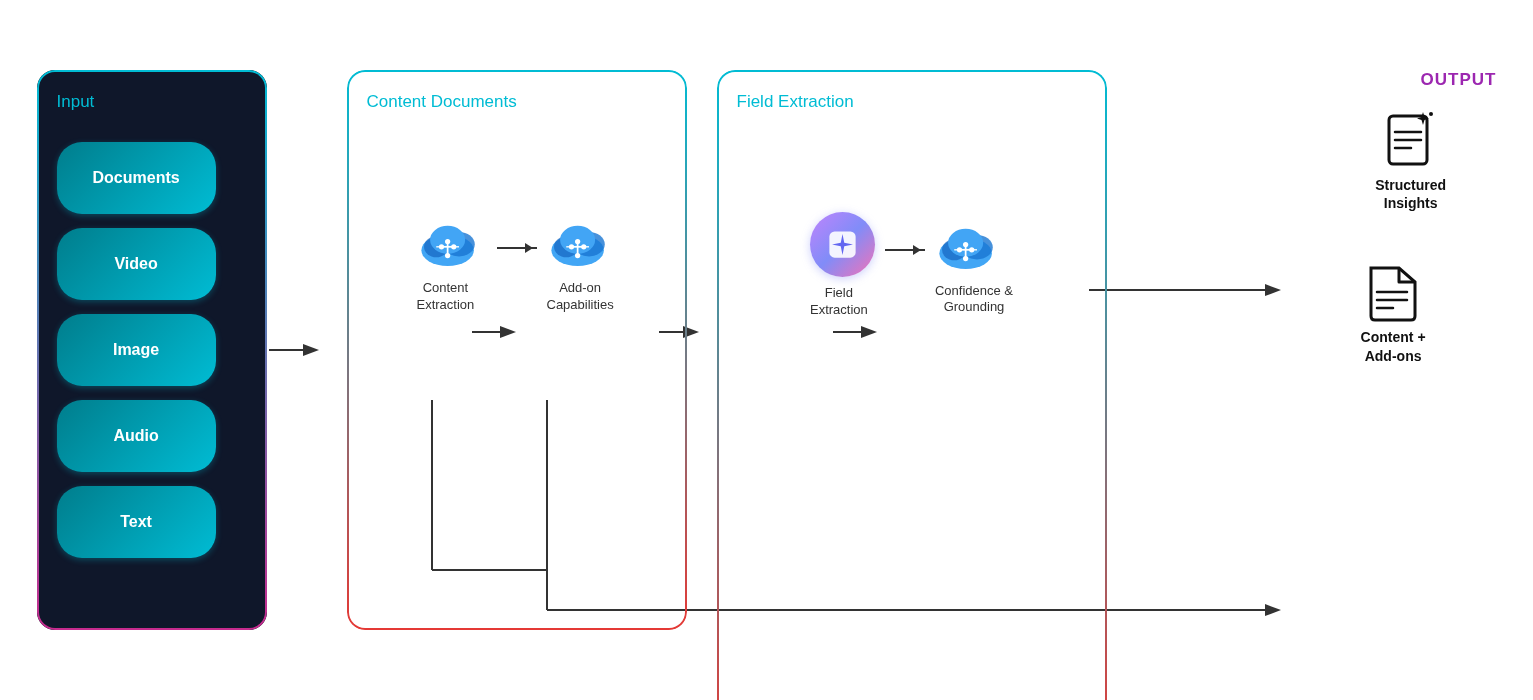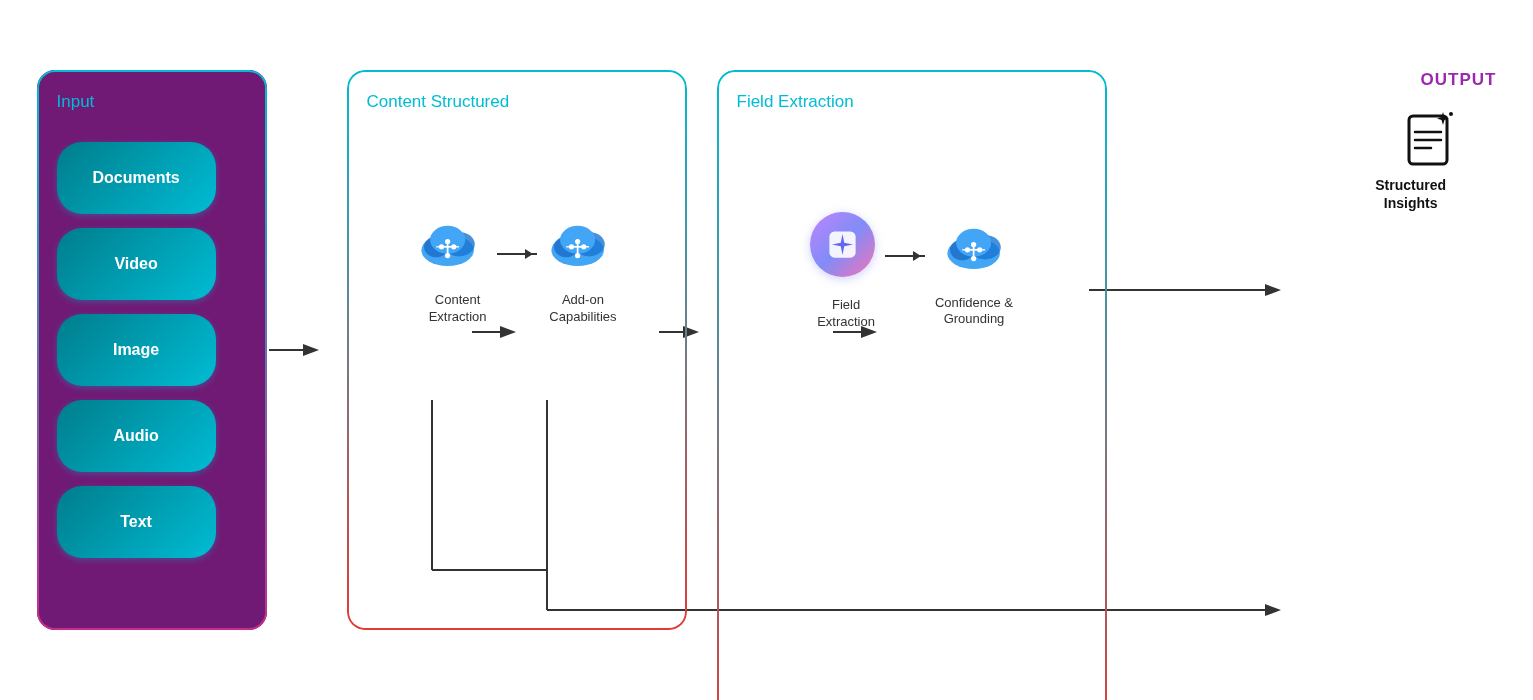--- a/index.html
+++ b/index.html
@@ -21,21 +21,21 @@
       border: 2px solid;
       border-radius: 18px;
       border-image: linear-gradient(to bottom, #00bcd4, #e91e8c) 1;
       border-radius: 18px;
       position: relative;
       display: flex;
       flex-direction: column;
       align-items: flex-start;
       padding: 18px 20px;
       flex-shrink: 0;
-      background: #701a75;
+      background: #0f172a;
       
       border: none;
     }
     .input-box::before {
       content: '';
       position: absolute;
       inset: 0;
       border-radius: 18px;
       padding: 2px;
       background: linear-gradient(to bottom, #00bcd4, #c72b8e);
@@ -128,22 +128,22 @@
       margin-top: auto;
       margin-bottom: auto;
       width: 100%;
       justify-content: center;
       position: relative;
     }
 
     .flow-item {
       display: flex;
       flex-direction: column;
-      align-items: flex-end;
-      gap: 20px;
+      align-items: flex-start;
+      gap: 8px;
     }
     .flow-label {
       font-size: 13px;
       color: #333;
       text-align: center;
       max-width: 90px;
       line-height: 1.3;
     }
 
     
@@ -214,21 +214,21 @@
       gap: 50px;
     }
     .output-item {
       display: flex;
       align-items: center;
       gap: 14px;
     }
     .output-item-content {
       display: flex;
       flex-direction: column;
-      align-items: flex-end;
+      align-items: center;
       gap: 6px;
     }
     .output-label {
       font-size: 14px;
       font-weight: 600;
       color: #111;
       text-align: center;
       max-width: 100px;
       line-height: 1.3;
     }
@@ -322,21 +322,21 @@
           <div class="input-pill">Audio</div>
           <div class="input-pill">Text</div>
         </div>
       </div>
     </div>
   </div>
 
   <div class="panel-content">
     <div class="content-box" style="width:340px;height:560px;">
       <div class="box-inner">
-        <div class="box-title content-title">Content Structured</div>
+        <div class="box-title content-title">Content Documents</div>
         <div class="flow-row" style="margin-top:80px;">
 
           <div class="flow-item">
             <svg class="cloud-icon" viewBox="0 0 80 65" fill="none" xmlns="http://www.w3.org/2000/svg">
               <ellipse cx="35" cy="42" rx="30" ry="18" fill="#2196F3" opacity="0.85"></ellipse>
               <ellipse cx="22" cy="38" rx="14" ry="12" fill="#1565C0" opacity="0.7"></ellipse>
               <ellipse cx="48" cy="35" rx="18" ry="14" fill="#1976D2" opacity="0.8"></ellipse>
               <ellipse cx="35" cy="30" rx="20" ry="16" fill="#42A5F5"></ellipse>
 
               <line x1="28" y1="38" x2="42" y2="38" stroke="white" stroke-width="2"></line>
@@ -438,17 +438,33 @@
 
                 <path d="M42 2 L43.5 7 L48 8.5 L43.5 10 L42 15 L40.5 10 L36 8.5 L40.5 7 Z" fill="#111"></path>
 
                 <circle cx="50" cy="4" r="2" fill="#111"></circle>
               </svg>
             </div>
             <div class="output-label">Structured Insights</div>
           </div>
         </div>
 
+        <div class="output-item">
+          <div class="output-item-content">
+            <div style="width:60px;height:60px;">
+              <svg width="60" height="60" viewBox="0 0 60 60" fill="none" xmlns="http://www.w3.org/2000/svg">
+
+                <path d="M8 6 L8 54 Q8 58 12 58 L48 58 Q52 58 52 54 L52 20 L36 6 Z" fill="none" stroke="#111" stroke-width="3"></path>
+                <path d="M36 6 L36 20 L52 20" fill="none" stroke="#111" stroke-width="3" stroke-linejoin="round"></path>
+
+                <line x1="14" y1="30" x2="44" y2="30" stroke="#111" stroke-width="2.5" stroke-linecap="round"></line>
+                <line x1="14" y1="38" x2="44" y2="38" stroke="#111" stroke-width="2.5" stroke-linecap="round"></line>
+                <line x1="14" y1="46" x2="30" y2="46" stroke="#111" stroke-width="2.5" stroke-linecap="round"></line>
+              </svg>
+            </div>
+            <div class="output-label">Content +<br>Add-ons</div>
+          </div>
+        </div>
       </div>
     </div>
   </div>
 
 </div>
 
 </body></html>

